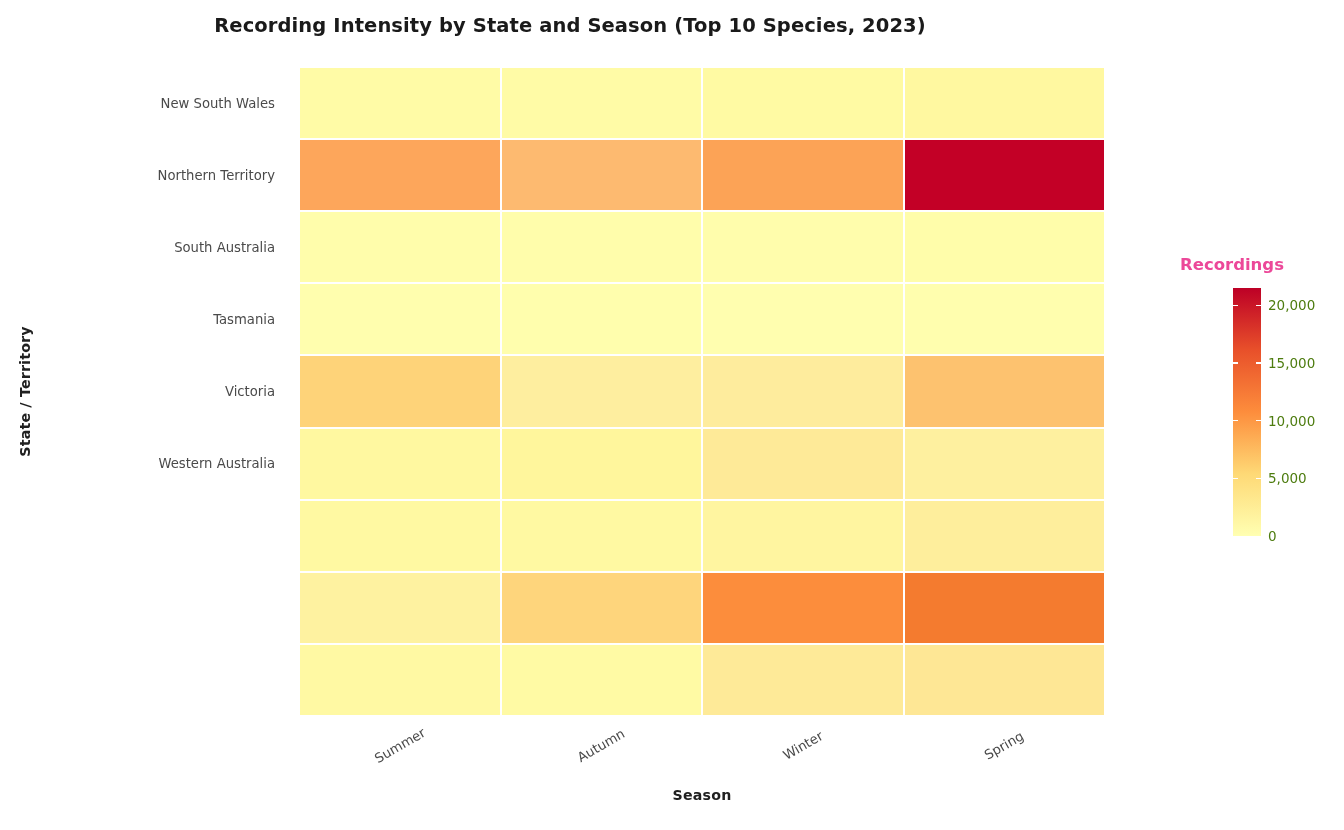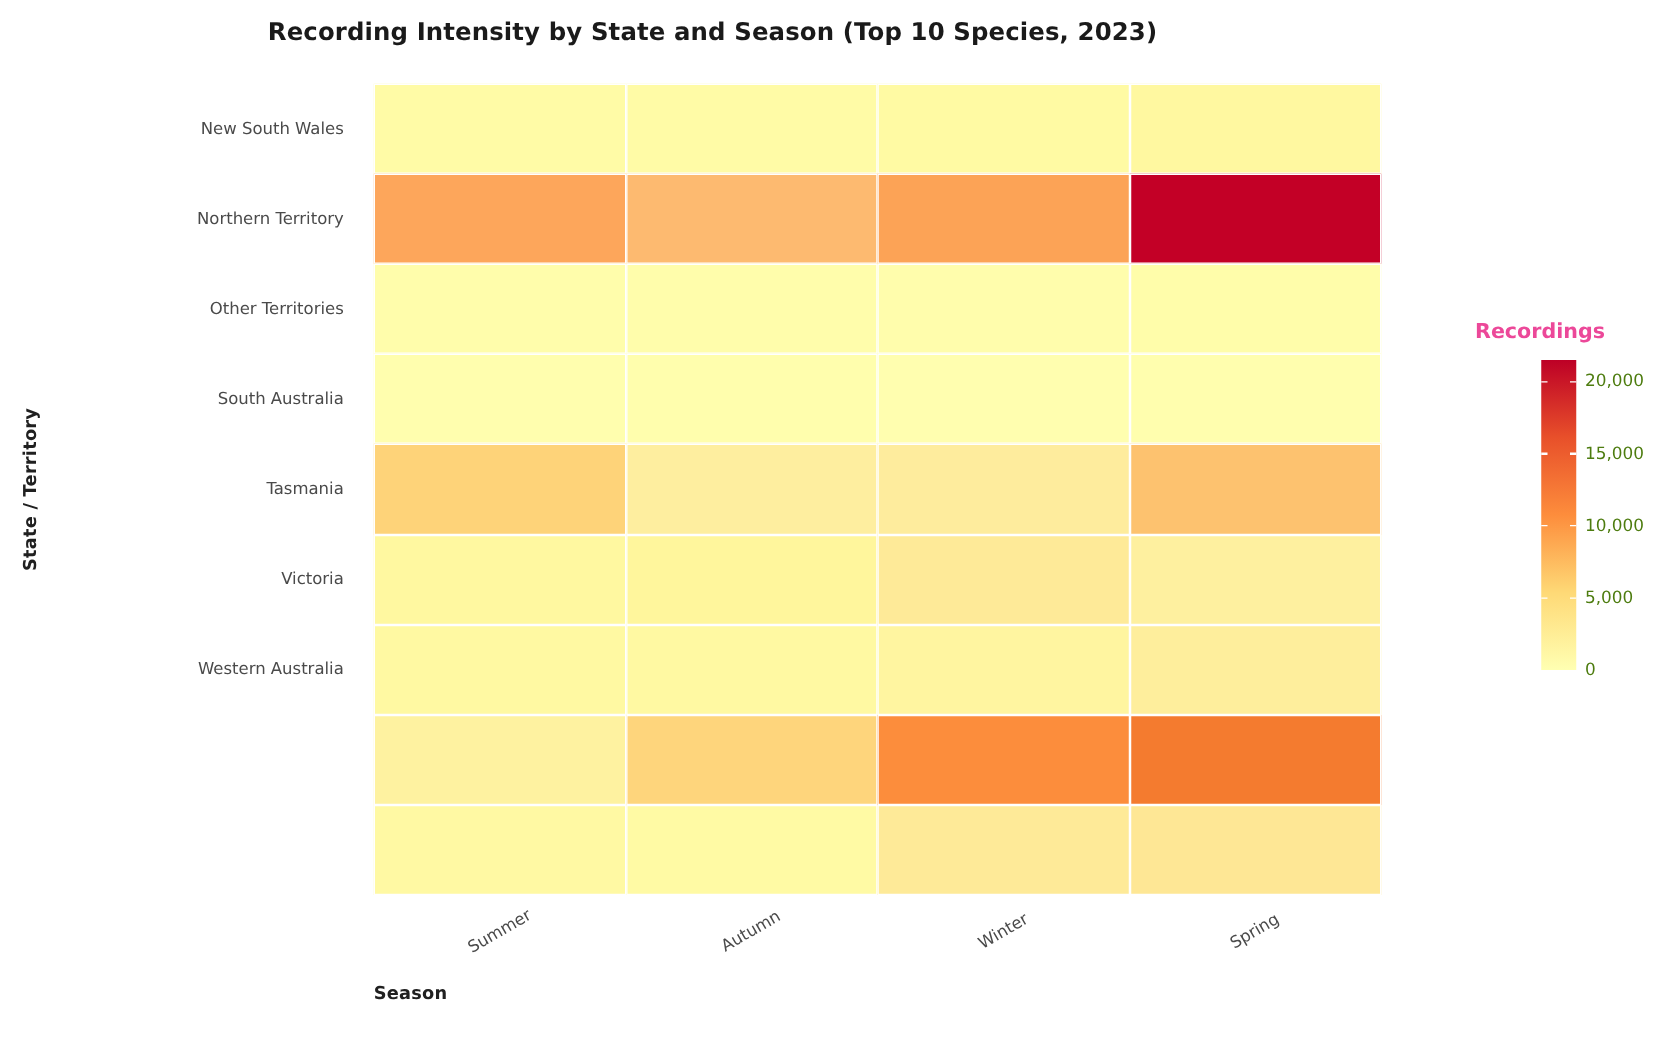--- a/index.html
+++ b/index.html
@@ -117,20 +117,21 @@
     font-size: 13.2px;
     color: #4a4a4a;
     white-space: nowrap;
   }
 
   #x-axis-title {
     position: absolute;
     left: 299px;
     top: 787px;
     width: 806px;
+    text-align: center;
     font-size: 14.2px;
     font-weight: 700;
     color: #202020;
     letter-spacing: 0.2px;
   }
 
   
   #colorbar-legend {
     position: absolute;
     left: 1180px;
@@ -187,21 +188,20 @@
 
 <div id="figure">
 
   <div id="chart-title">Recording Intensity by State and Season (Top 10 Species, 2023)</div>
 
   <div id="y-axis-title">State / Territory</div>
 
   <div id="y-tick-labels">
     <div class="y-tick-label">New South Wales</div>
     <div class="y-tick-label">Northern Territory</div>
-    <div class="y-tick-label">Other Territories</div>
     <div class="y-tick-label">South Australia</div>
     <div class="y-tick-label">Tasmania</div>
     <div class="y-tick-label">Victoria</div>
     <div class="y-tick-label">Western Australia</div>
   </div>
 
   <div id="plot-area">
     <div id="heatmap-grid">
         <div class="heat-cell" style="background-color: rgb(255, 251, 166);"></div>
         <div class="heat-cell" style="background-color: rgb(255, 251, 166);"></div>

